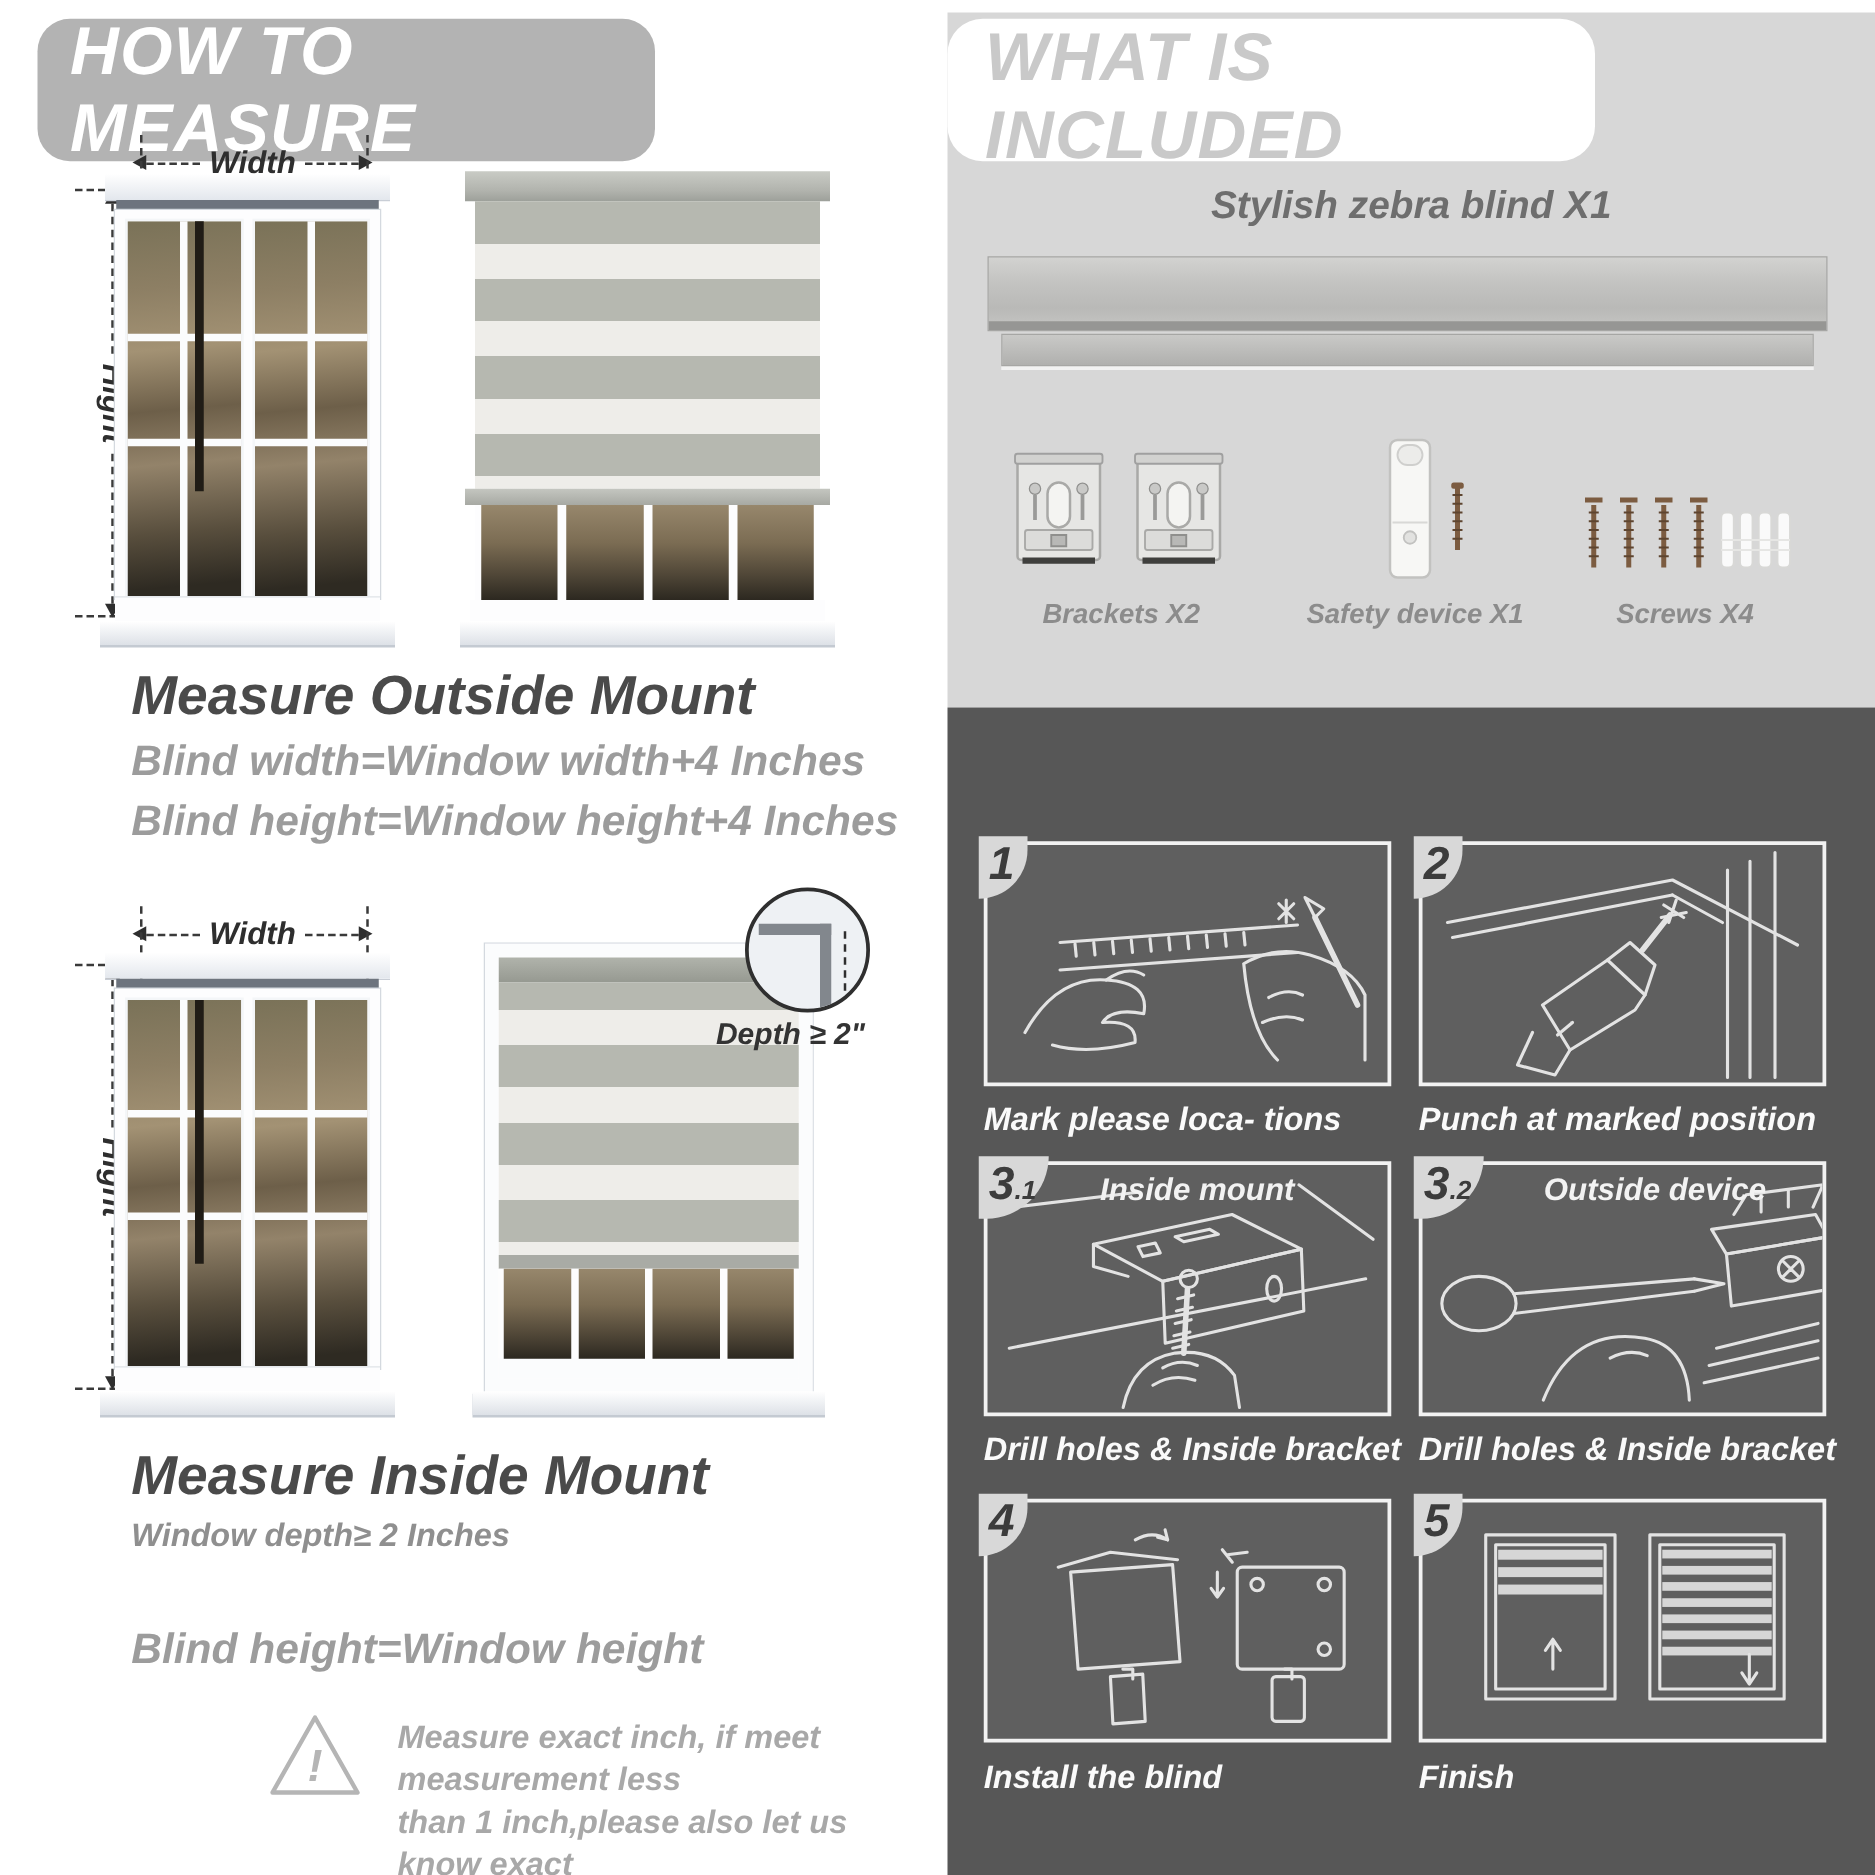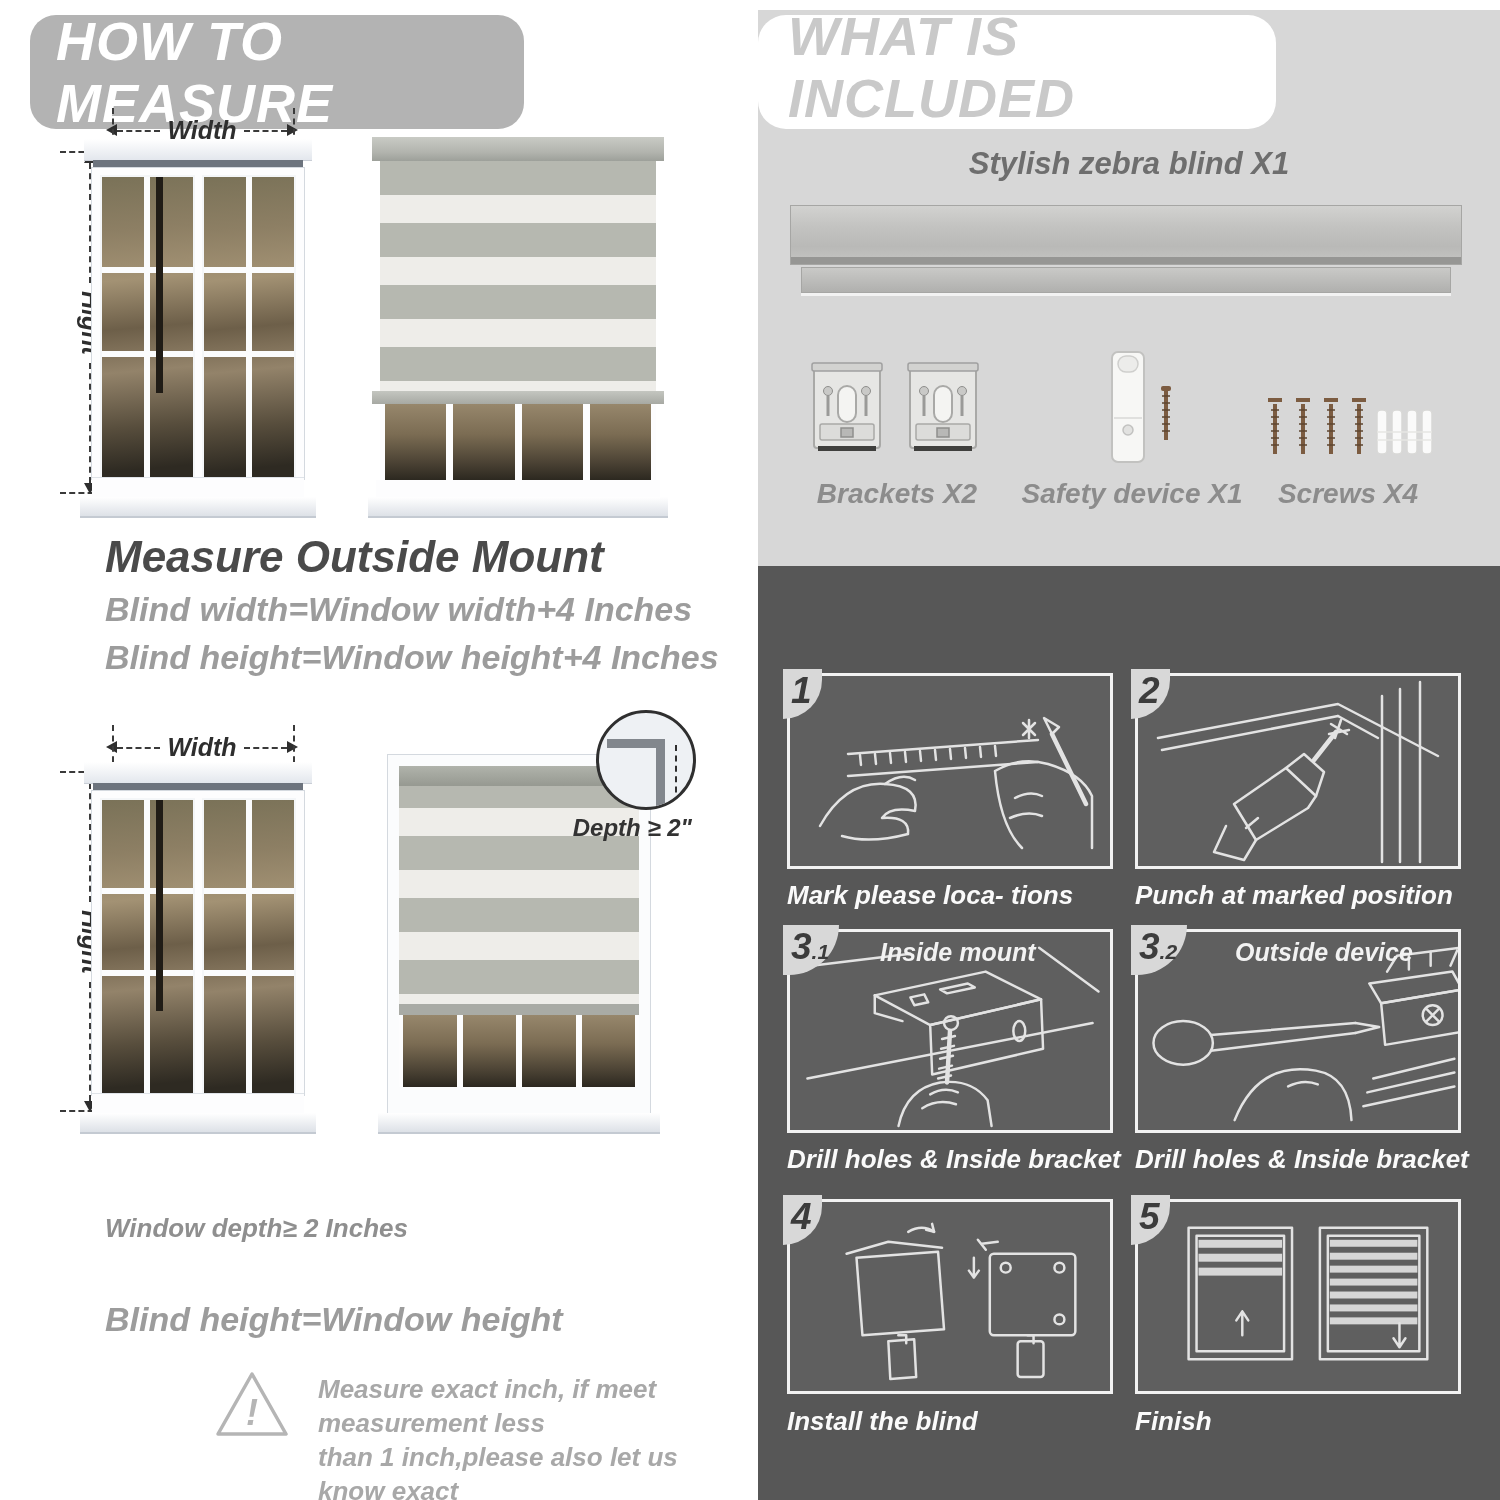--- a/index.html
+++ b/index.html
@@ -70,29 +70,29 @@
 
   .m-title{font-size:44px;font-weight:700;color:#4a4a4a;white-space:nowrap;}
   .m-formula{font-size:34px;font-weight:700;color:#9c9c9c;white-space:nowrap;}
   .m-formula2{font-size:26px;font-weight:700;color:#8f8f8f;white-space:nowrap;}
 
   .note-text{font-size:26px;line-height:34px;font-weight:600;color:#a8a8a8;}
 
   
   .panel-light{left:758px;top:10px;width:742px;height:556px;background:#d7d7d7;}
   .h2-bar{left:758px;top:15px;width:518px;height:114px;background:#ffffff;border-radius:28px;
-          display:flex;align-items:flex-end;padding-left:30px;box-sizing:border-box;}
+          display:flex;align-items:flex-start;padding-left:30px;box-sizing:border-box;}
   .h2-bar span{color:#c9c9c9;font-size:54px;font-weight:700;letter-spacing:1px;}
   .product-label{left:758px;top:146px;width:742px;text-align:center;font-size:31px;font-weight:700;color:#6e6e6e;}
   .hr-main{left:790px;top:205px;width:672px;height:60px;border:1px solid #a6a6a4;box-sizing:border-box;
            background:linear-gradient(180deg,#d2d2d0,#c3c3c1 35%,#b9b9b7 70%,#c6c6c4);}
   .hr-main:after{content:"";position:absolute;left:0;right:0;bottom:0;height:7px;background:#969694;}
   .hr-low{left:801px;top:267px;width:650px;height:26px;border:1px solid #a6a6a4;box-sizing:border-box;
           background:linear-gradient(180deg,#c9c9c7,#b0b0ae);box-shadow:0 3px 0 #f2f2f2;}
-  .part-label{font-size:28px;font-weight:700;color:#8c8c8c;text-align:center;}
+  .part-label{font-size:22px;font-weight:700;color:#8c8c8c;text-align:center;}
 
   .panel-dark{left:758px;top:566px;width:742px;height:934px;background:#575757;}
   .h3-bar{left:758px;top:578px;width:618px;height:84px;background:#ffffff;border-radius:0 26px 26px 0;
           display:flex;align-items:center;padding-left:30px;box-sizing:border-box;}
   .h3-bar span{color:#3d3d3d;font-size:42px;font-weight:700;letter-spacing:-0.5px;}
 
   .step-box{border:3px solid #f2f2f2;background:#5f5f5f;box-sizing:border-box;overflow:hidden;}
   .badge{position:absolute;top:-4px;left:-4px;background:#d8d8d8;border-radius:0 0 50px 0;
          display:flex;align-items:baseline;justify-content:center;padding:2px 10px 8px 8px;}
   .badge .bmain{font-size:37px;font-weight:700;color:#3c3c3c;line-height:40px;}
@@ -225,20 +225,21 @@
     <div class="b2-fbot"></div>
   </div>
   <div class="abs b2-sill"></div>
 
   <div class="abs mag">
     <div class="mag-l"></div>
     <div class="mag-d"></div>
   </div>
   <div class="abs depth-label">Depth ≥ 2"</div>
 
+  <div class="abs m-title" style="left:105px;top:1156px;">Measure Inside Mount</div>
   <div class="abs m-formula2" style="left:105px;top:1213px;">Window depth≥ 2 Inches</div>
   <div class="abs m-formula" style="left:105px;top:1300px;">Blind height=Window height</div>
 
   <svg class="abs" style="left:212px;top:1368px;" width="80" height="74" viewBox="0 0 80 74">
     <polygon points="40,6 74,66 6,66" fill="none" stroke="#b5b5b5" stroke-width="3.5" stroke-linejoin="round"></polygon>
     <text x="40" y="57" text-anchor="middle" font-size="36" font-weight="bold" fill="#b5b5b5" font-family="Liberation Sans, sans-serif" id="excl-text">!</text>
   </svg>
   <div class="abs note-text" style="left:318px;top:1372px;width:380px;">
     <div>Measure exact inch, if meet measurement less</div>
     <div>than 1 inch,please also let us know exact</div>

